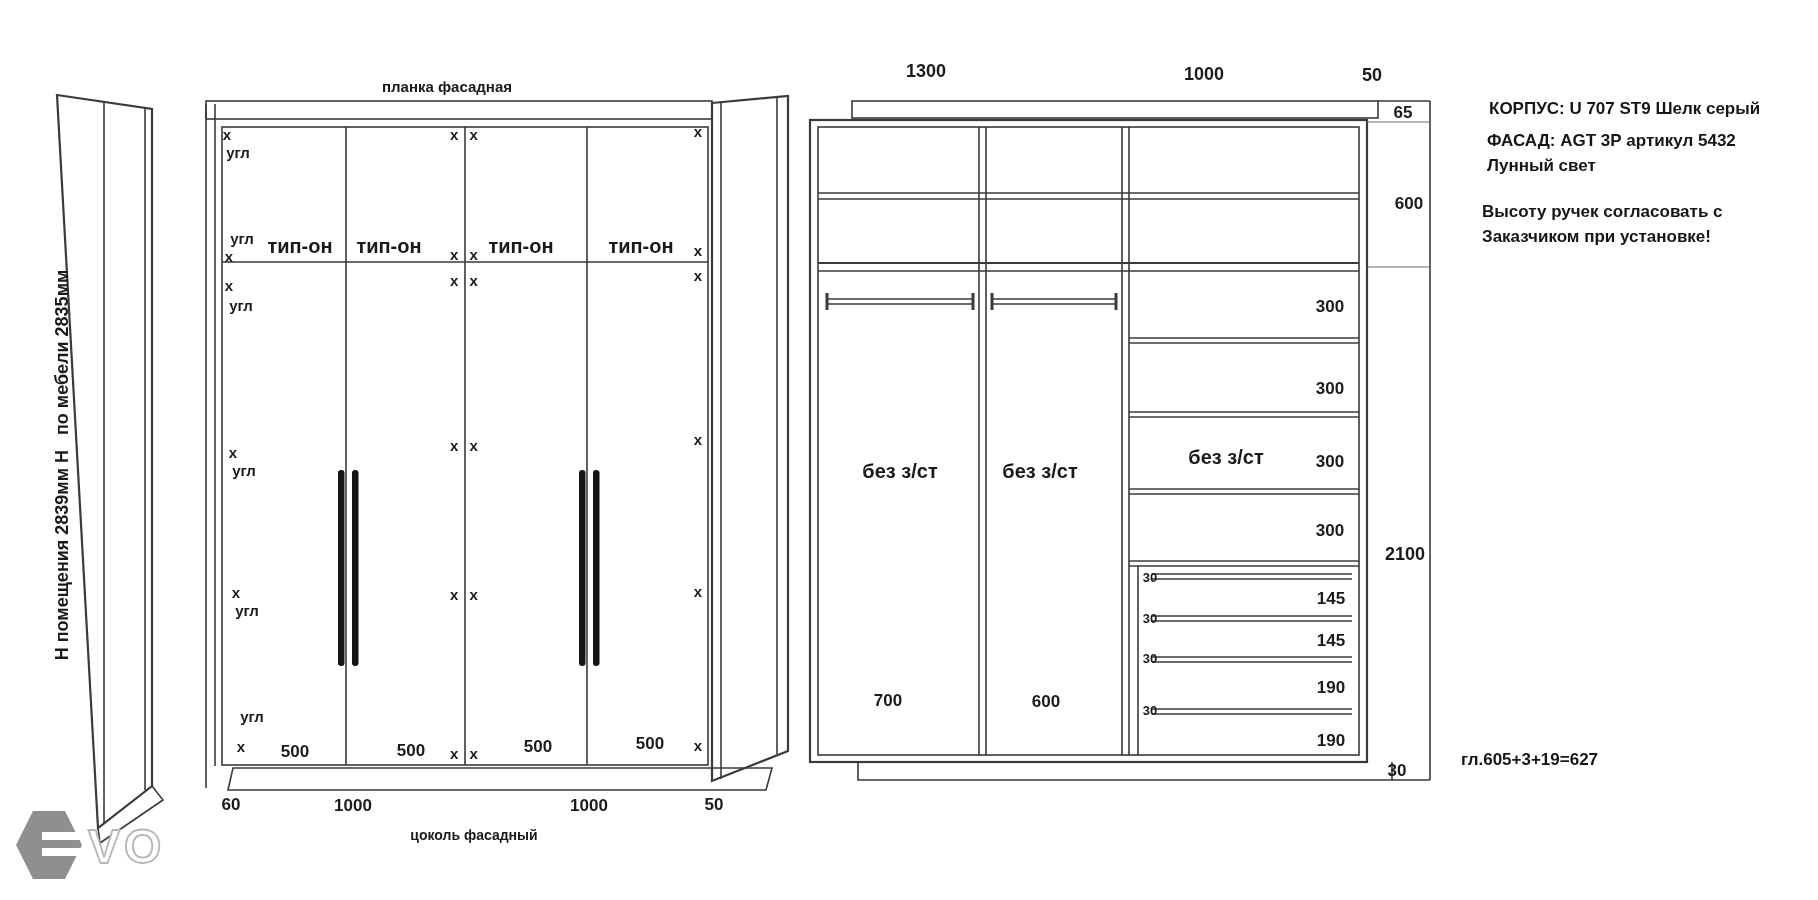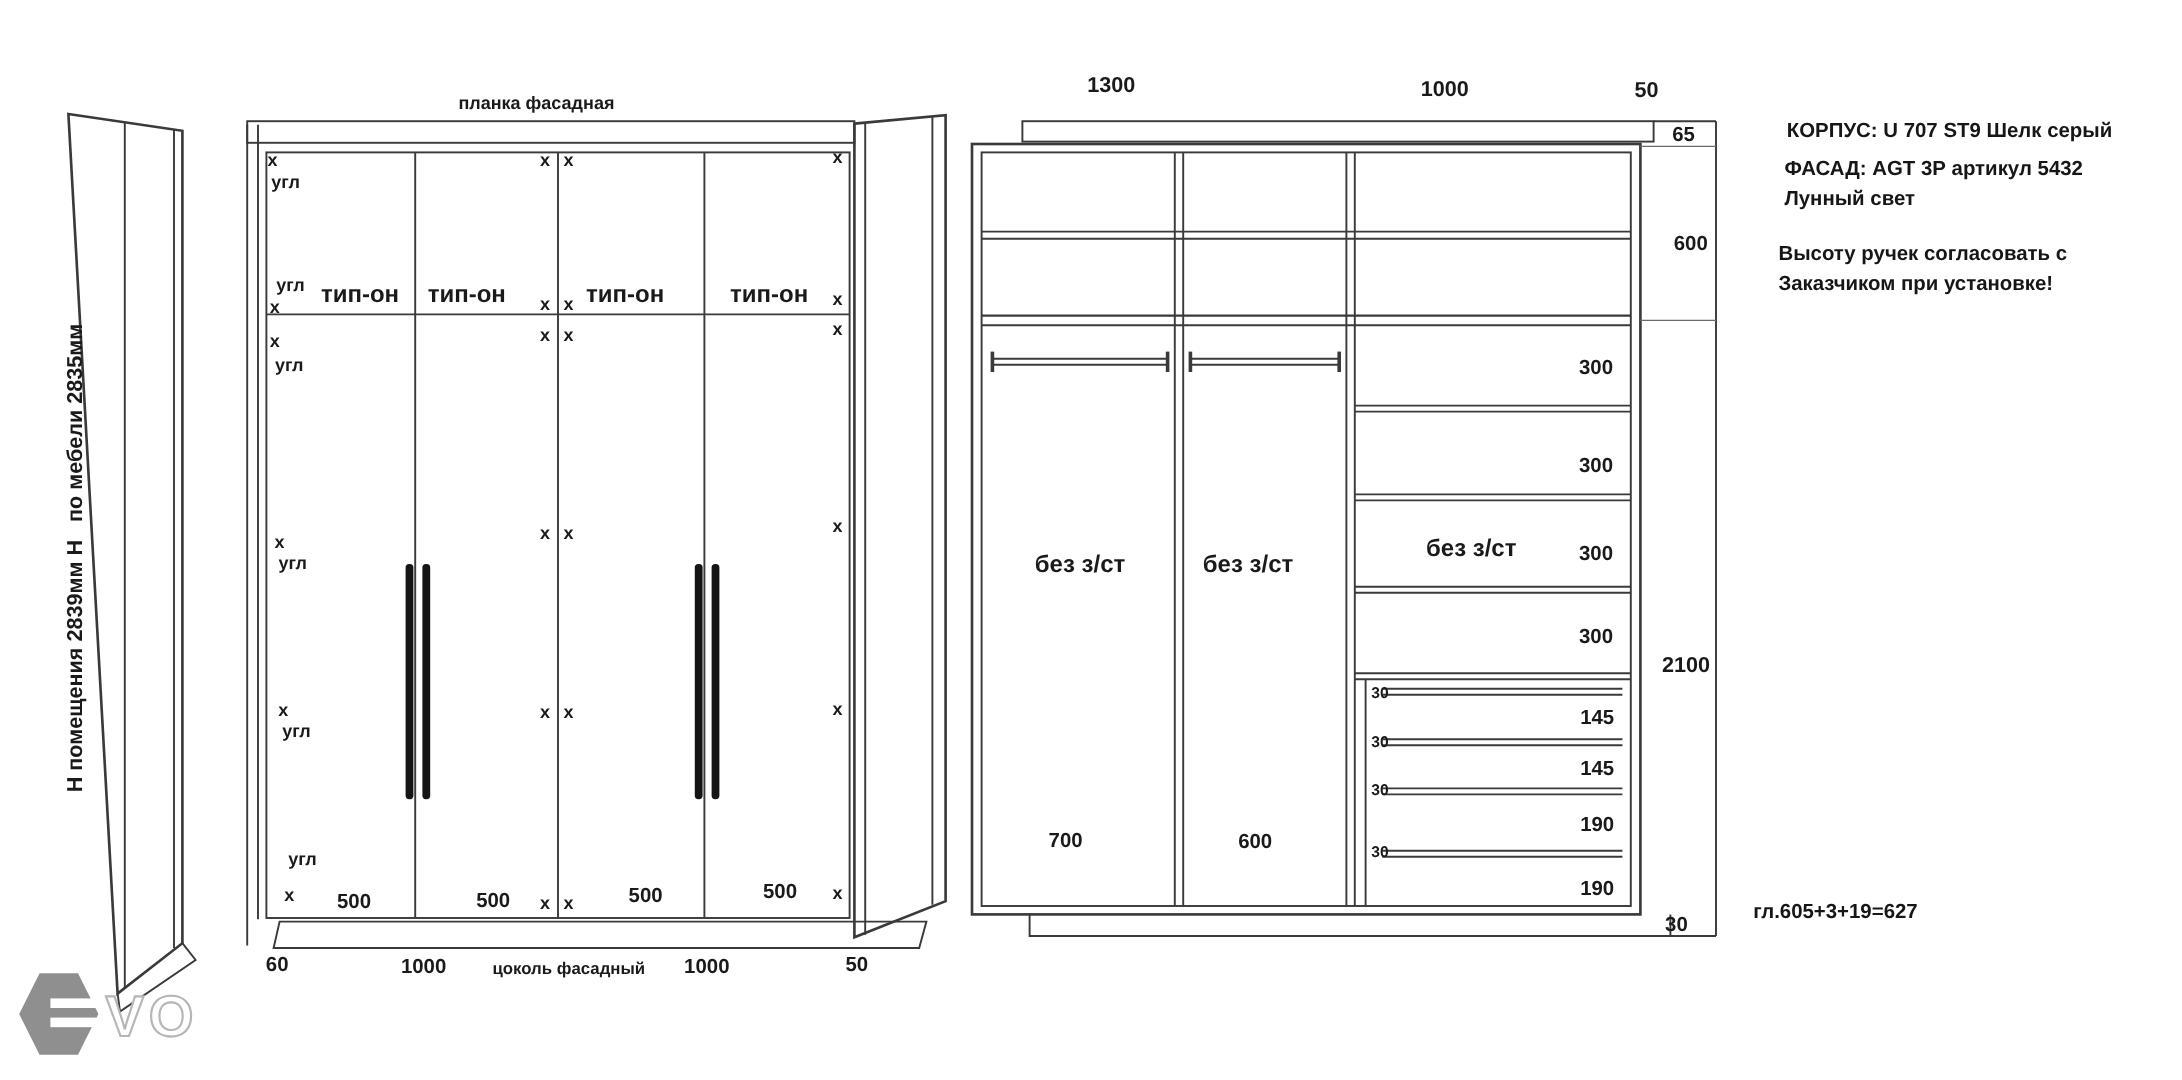--- a/index.html
+++ b/index.html
@@ -14,21 +14,21 @@
   .lbl{
     position:absolute;
     transform:translate(-50%,-50%);
     font-family:"Liberation Sans",sans-serif;
     font-weight:bold;
     color:#1a1a1a;
     white-space:pre;
     line-height:1;
   }
   .s11{font-size:13px;}
-  .s14{font-size:14px;font-weight:600;}
+  .s14{font-size:14px;font-weight:600;margin-top:28px;}
   .s15{font-size:15px;text-align:center;}
   .s16{font-size:20px;}
   .s17{font-size:17px;}
   .s18{font-size:18px;}
   .pair{word-spacing:7px;}
   .vtext{
     transform:translate(-50%,-50%) rotate(-90deg);
     font-size:18px;
   }
   .note{

